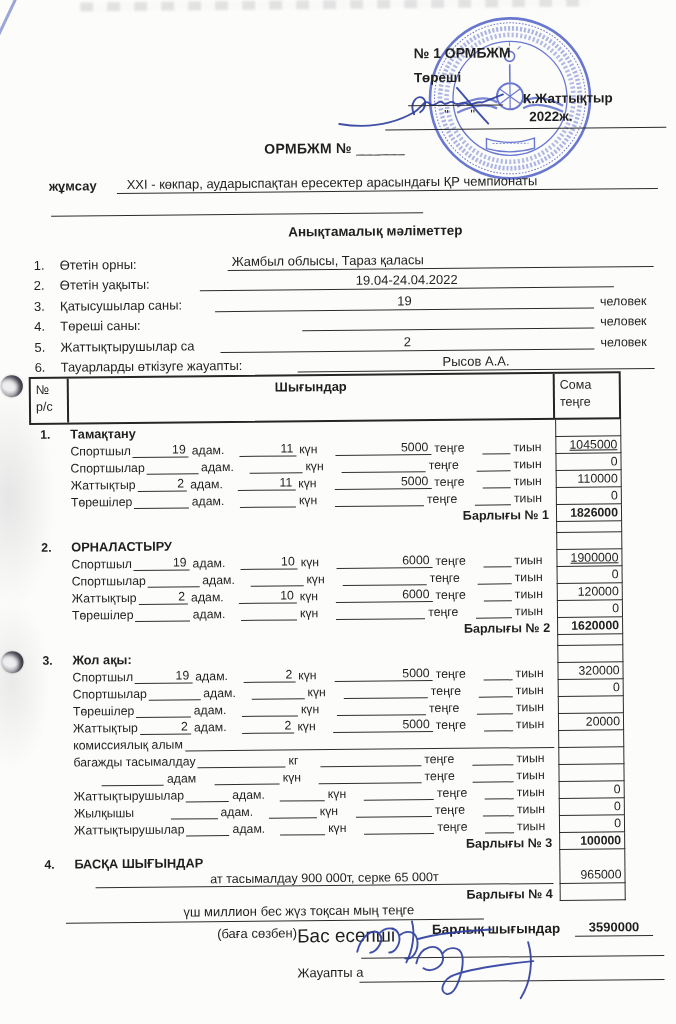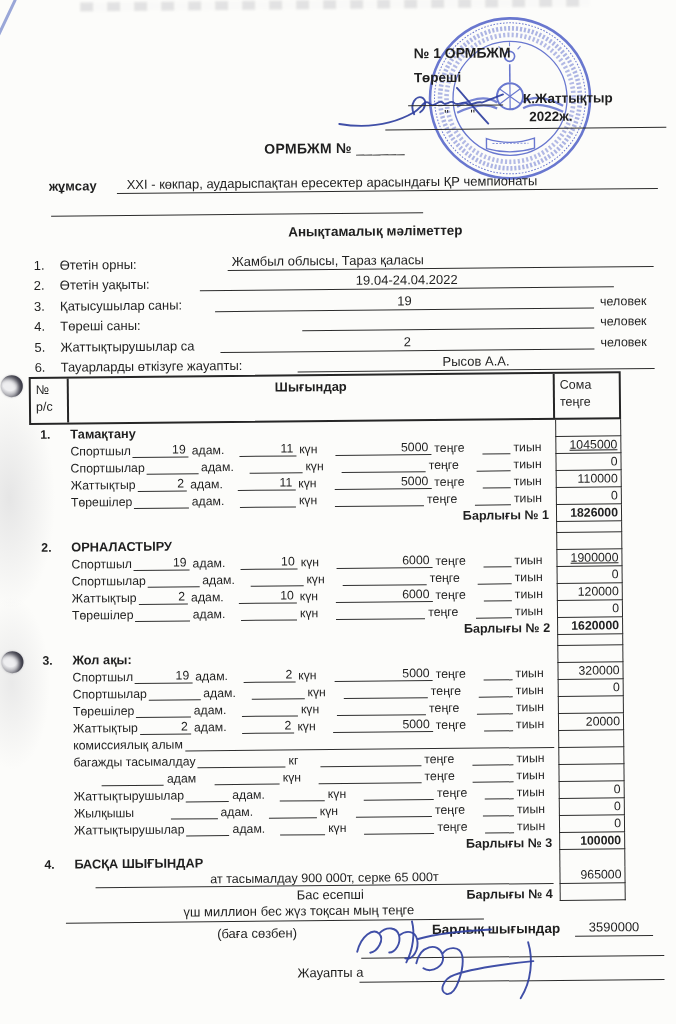--- a/index.html
+++ b/index.html
@@ -63,22 +63,22 @@
   .scell.merge{border-bottom:none;}
   .scell .sv.su{text-decoration:underline;}
   .scell .sv.sb{font-weight:700;}
   .ttotal{flex:1;text-align:right;font-weight:700;padding-right:7px;font-size:12.6px;}
   .centerbox{flex:1;border-bottom:1.4px solid #2f2f2f;text-align:center;margin:0 6px 0 62px;font-size:12.6px;white-space:nowrap;}
   
   .f-words{left:62px;top:903px;width:418px;text-align:center;border-bottom:1.5px solid #2b2b2b;
            font-size:13px;padding:0 0 2px 48px;box-sizing:border-box;white-space:nowrap;}
   .f-caption{left:198px;top:925px;width:110px;text-align:center;font-size:13px;}
   .f-total-label{left:428px;top:923px;font-size:13.5px;}
-  .f-total-value{left:571px;top:922px;width:78px;text-align:center;font-size:13px;border-bottom:1.6px solid #2b2b2b;padding-bottom:1px;}
-  .f-acc-label{left:293px;top:887px;font-size:13px;}
+  .f-total-value{left:571px;top:922px;width:78px;text-align:center;font-size:13px;border-bottom:1.6px solid #2b2b2b;padding-bottom:1px;font-weight:bold;}
+  .f-acc-label{left:293px;top:925px;font-size:19px;}
   .f-acc-line{left:357px;top:958px;width:303px;border-top:1.5px solid #2b2b2b;}
   .f-resp-label{left:293px;top:965px;font-size:13px;}
   .f-resp-line{left:355px;top:982px;width:305px;border-top:1.5px solid #2b2b2b;}
   .acc-sig{left:345px;top:916px;}
   .resp-sig{left:398px;top:934px;}
   svg.sig path{fill:none;stroke:#30409f;stroke-width:1.9;stroke-linecap:round;opacity:.92;}
 </style>
 </head>
 <body>
 

